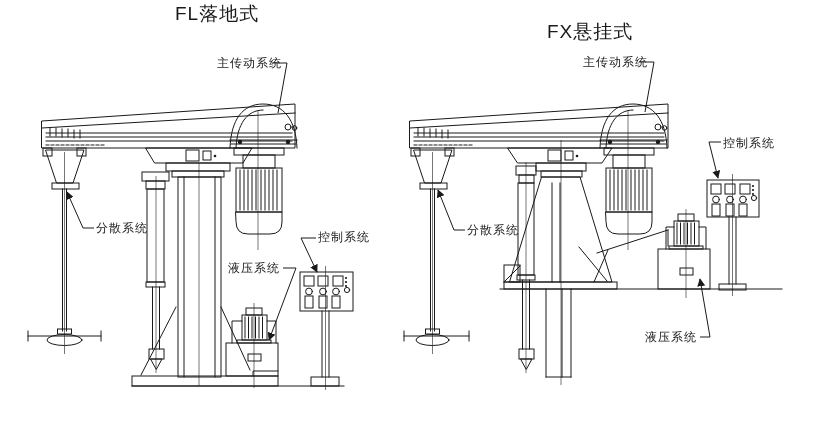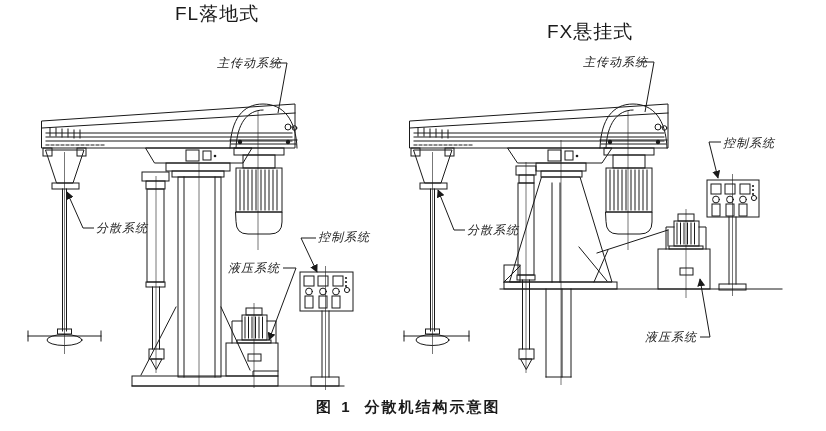--- a/index.html
+++ b/index.html
@@ -1,21 +1,21 @@
 <!DOCTYPE html>
 <html><head>
 <meta charset="utf-8">
 <style>
   html,body { margin:0; padding:0; background:#ffffff; }
   .canvas {
     position:relative; width:826px; height:431px; background:#ffffff;
     font-family:"Liberation Sans", sans-serif; color:#1a1a1a; overflow:hidden;
   }
   .canvas svg { position:absolute; left:0; top:0; }
-  .lbl { position:absolute; font-size:12px; line-height:14px; white-space:nowrap; letter-spacing:1px;font-style:italic; }
+  .lbl { position:absolute; font-size:12px; line-height:14px; white-space:nowrap; letter-spacing:1px; }
   .mtitle { position:absolute; font-size:19px; line-height:15px; white-space:nowrap; letter-spacing:1px; }
   .caption { position:absolute; top:398px; left:316px; font-size:15px; font-weight:bold; white-space:nowrap; letter-spacing:2px; }
   .caption .num { margin-right:12px; letter-spacing:3px; }
   .ln { stroke:#1a1a1a; stroke-width:1; fill:none; stroke-linecap:square; }
   .ax { stroke:#1a1a1a; stroke-width:0.7; fill:none; opacity:0.85; }
   .fl { fill:#1a1a1a; stroke:none; }
   .ldr { stroke:#1a1a1a; stroke-width:1; fill:none; }
 </style>
 </head>
 <body>
@@ -248,17 +248,14 @@
   <div class="lbl" style="left:217px; top:56px;">主传动系统</div>
   <div class="lbl" style="left:96px;  top:221px;">分散系统</div>
   <div class="lbl" style="left:228px; top:261px;">液压系统</div>
   <div class="lbl" style="left:318px; top:230px;">控制系统</div>
 
   <div class="lbl" style="left:583px; top:55px;">主传动系统</div>
   <div class="lbl" style="left:723px; top:136px;">控制系统</div>
   <div class="lbl" style="left:467px; top:223px;">分散系统</div>
   <div class="lbl" style="left:645px; top:330px;">液压系统</div>
 
-  <div class="caption">
-    <span class="num">图 1</span><span>分散机结构示意图</span>
-  </div>
 
 </div>
 
 </body></html>

